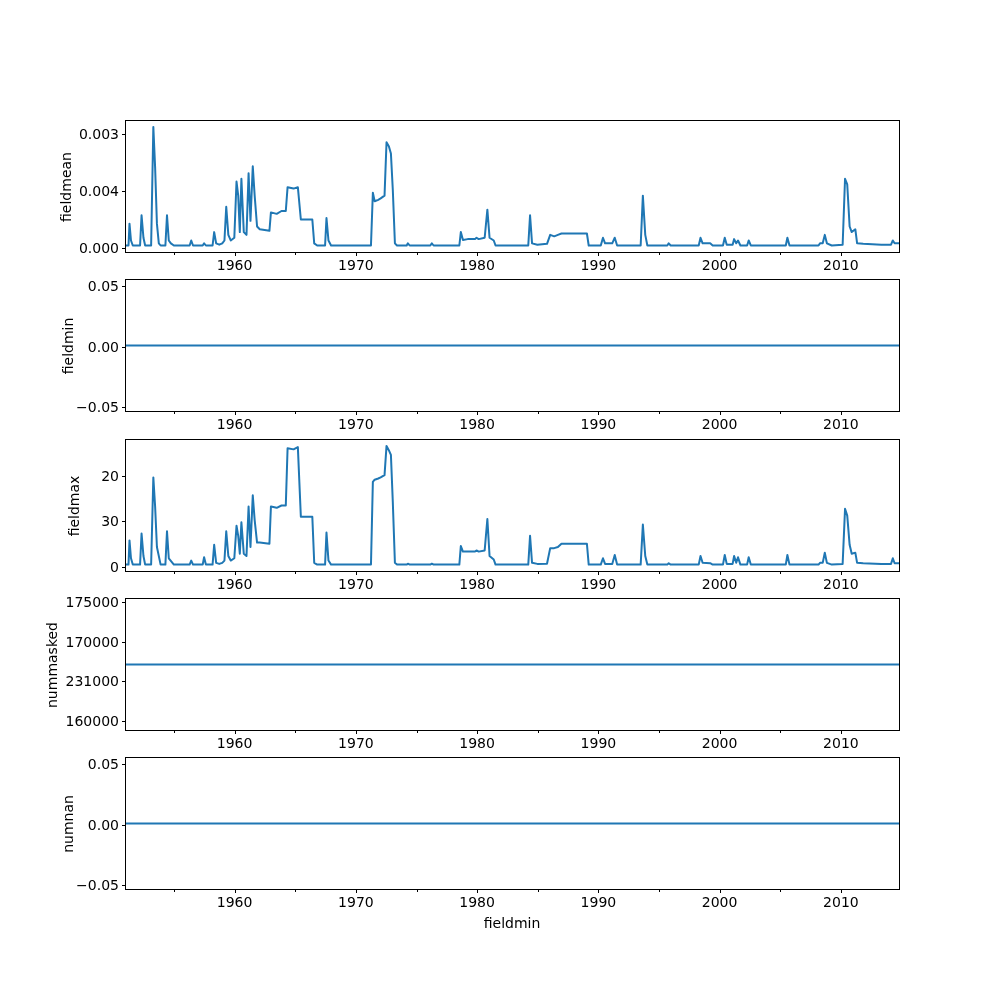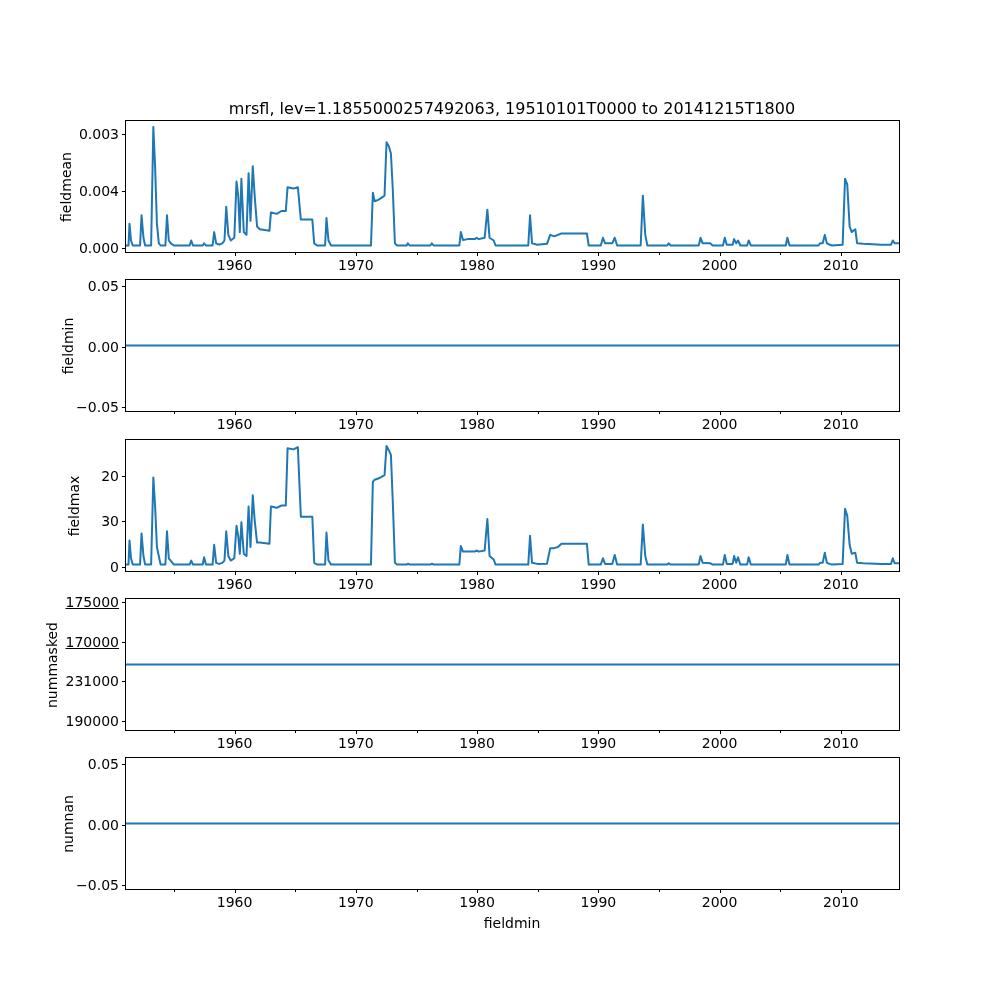--- a/index.html
+++ b/index.html
@@ -68,21 +68,20 @@
     position:absolute;
     left:512px;top:915px;
     transform:translateX(-50%);
     font-size:14px;
   }
 </style>
 </head>
 <body>
 
 <div class="figure">
-  <div class="fig-title">mrsfl, lev=1.1855000257492063, 19510101T0000 to 20141215T1800</div>
 
   <div class="axes ax-0">
     <svg width="773" height="131" viewBox="0 0 775 133" preserveAspectRatio="none">
         <polyline points="0.0,126.4 2.5,126.4 3.5,104.2 5.0,121.3 6.8,126.4 14.1,126.4 15.6,95.7 17.5,118.5 19.2,126.4 25.2,126.4 27.4,6.0 29.2,47.3 31.0,104.2 32.9,124.2 34.7,126.4 39.5,126.4 41.1,95.7 42.9,121.3 45.0,124.2 48.0,126.4 63.8,126.4 65.4,121.3 67.2,126.4 76.9,126.4 78.3,124.2 80.1,126.4 86.8,126.4 88.4,112.8 90.4,124.2 93.5,125.6 96.5,124.2 98.7,121.3 100.5,87.1 102.6,115.6 105.0,121.3 108.6,118.5 110.8,61.5 112.5,75.8 114.1,112.8 115.7,58.7 118.1,112.8 120.8,115.6 122.9,53.0 124.8,101.4 127.1,45.9 129.0,75.8 131.4,107.1 134.1,109.9 143.8,111.4 145.3,92.8 151.1,94.3 155.9,91.4 160.2,91.4 162.0,67.2 168.0,68.6 172.3,67.2 175.3,100.0 186.8,100.0 188.7,124.2 191.7,126.4 199.6,126.4 201.0,98.5 203.0,121.3 205.6,126.4 245.6,126.4 247.5,72.9 249.3,81.5 252.9,80.0 255.3,78.6 259.2,75.8 261.2,21.6 263.6,25.9 265.6,33.0 267.5,70.1 269.6,124.2 271.7,126.4 281.4,126.4 282.6,124.2 284.4,126.4 305.1,126.4 306.6,124.2 308.4,126.4 334.2,126.4 335.7,112.8 337.8,120.8 342.6,119.9 349.9,119.9 351.4,118.5 353.6,119.9 359.6,118.5 362.3,90.0 364.5,118.5 368.7,121.3 370.5,126.4 403.3,126.4 405.1,95.7 407.1,124.2 412.4,125.6 422.1,124.7 425.3,115.6 429.3,117.1 433.0,115.6 436.6,114.2 462.1,114.2 463.9,126.4 476.0,126.4 478.2,118.5 480.3,124.2 487.5,124.2 490.0,118.5 492.4,126.4 516.0,126.4 518.2,75.8 520.6,115.6 522.7,126.4 542.7,126.4 544.1,124.2 546.1,126.4 574.2,126.4 576.0,118.5 578.1,124.2 585.7,124.2 588.2,126.4 598.5,126.4 600.3,118.5 602.3,125.6 608.2,125.6 609.7,119.9 611.8,124.2 613.6,121.3 616.0,126.4 622.7,126.4 624.3,121.3 626.4,126.4 661.5,126.4 663.1,118.5 665.2,126.4 694.3,126.4 695.8,124.2 698.5,124.2 700.6,115.6 702.7,124.2 707.6,126.4 718.5,125.6 720.9,58.7 723.1,64.4 725.5,107.1 727.6,112.8 731.2,109.9 733.0,124.2 739.1,124.7 757.3,125.6 767.0,125.6 768.8,121.3 770.6,124.2 775.0,124.2" fill="none" stroke="#1f77b4" stroke-width="2" stroke-linejoin="round" stroke-linecap="round"></polyline>
       </svg>
     <div class="ylabel">fieldmean</div>
   <div class="xtick" style="left: 108.6px;"></div>
       <div class="xtick-label" style="left: 108.6px;">1960</div>
       <div class="xtick" style="left: 229.9px;"></div>
       <div class="xtick-label" style="left: 229.9px;">1970</div>
@@ -187,27 +186,27 @@
       <div class="xtick-label" style="left: 593.6px;">2000</div>
       <div class="xtick" style="left: 714.9px;"></div>
       <div class="xtick-label" style="left: 714.9px;">2010</div>
       <div class="xtick minor" style="left: 48px;"></div>
       <div class="xtick minor" style="left: 169.3px;"></div>
       <div class="xtick minor" style="left: 290.5px;"></div>
       <div class="xtick minor" style="left: 411.7px;"></div>
       <div class="xtick minor" style="left: 533px;"></div>
       <div class="xtick minor" style="left: 654.2px;"></div>
       <div class="ytick" style="top: 122.2px;"></div>
-      <div class="ytick-label" style="top: 122.2px;">190000</div>
+      <div class="ytick-label" style="top: 122.2px;">160000</div>
       <div class="ytick" style="top: 82.4px;"></div>
       <div class="ytick-label" style="top: 82.4px;">231000</div>
       <div class="ytick" style="top: 42.6px;"></div>
-      <div class="ytick-label" style="top: 42.6px; text-decoration: underline;">170000</div>
+      <div class="ytick-label" style="top: 42.6px;">170000</div>
       <div class="ytick" style="top: 2.8px;"></div>
-      <div class="ytick-label" style="top: 2.8px; text-decoration: underline;">175000</div>
+      <div class="ytick-label" style="top: 2.8px;">175000</div>
     </div>
 
   <div class="axes ax-4">
     <svg width="773" height="131" viewBox="0 0 775 133" preserveAspectRatio="none">
         <polyline points="0.0,66.5 775.0,66.5" fill="none" stroke="#1f77b4" stroke-width="2" stroke-linejoin="round" stroke-linecap="round"></polyline>
       </svg>
     <div class="ylabel">numnan</div>
   <div class="xtick" style="left: 108.6px;"></div>
       <div class="xtick-label" style="left: 108.6px;">1960</div>
       <div class="xtick" style="left: 229.9px;"></div>

